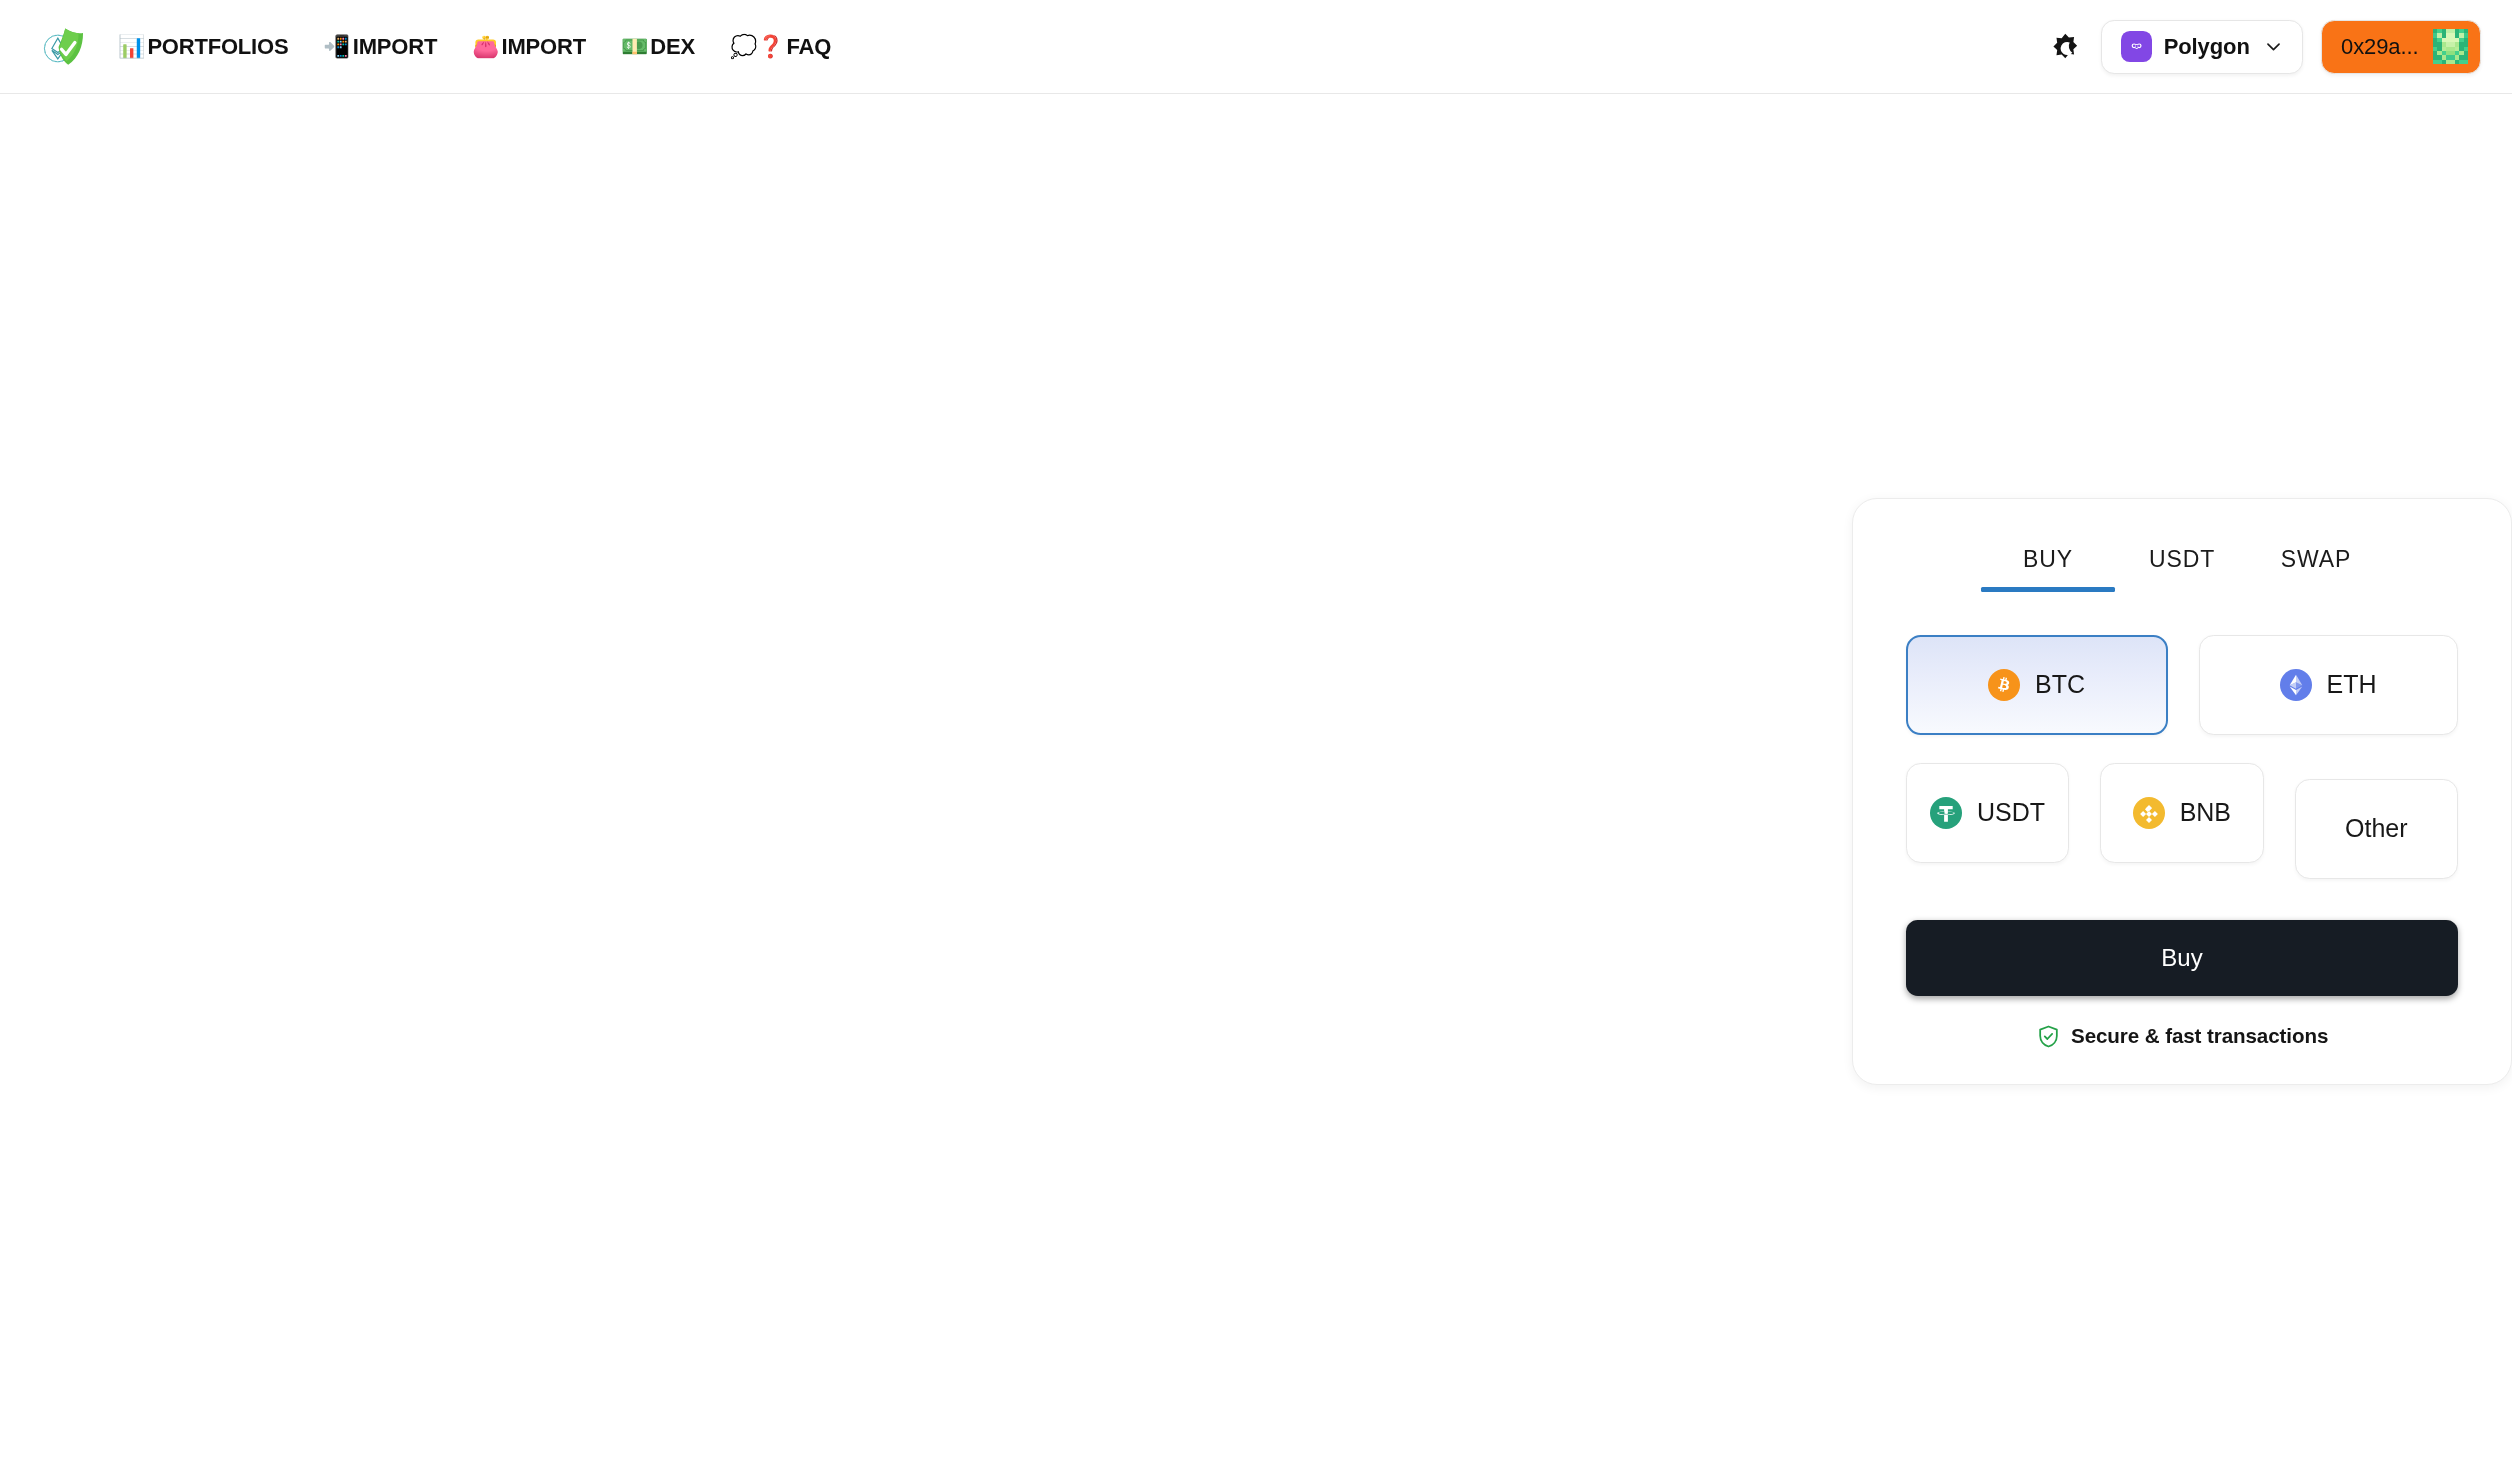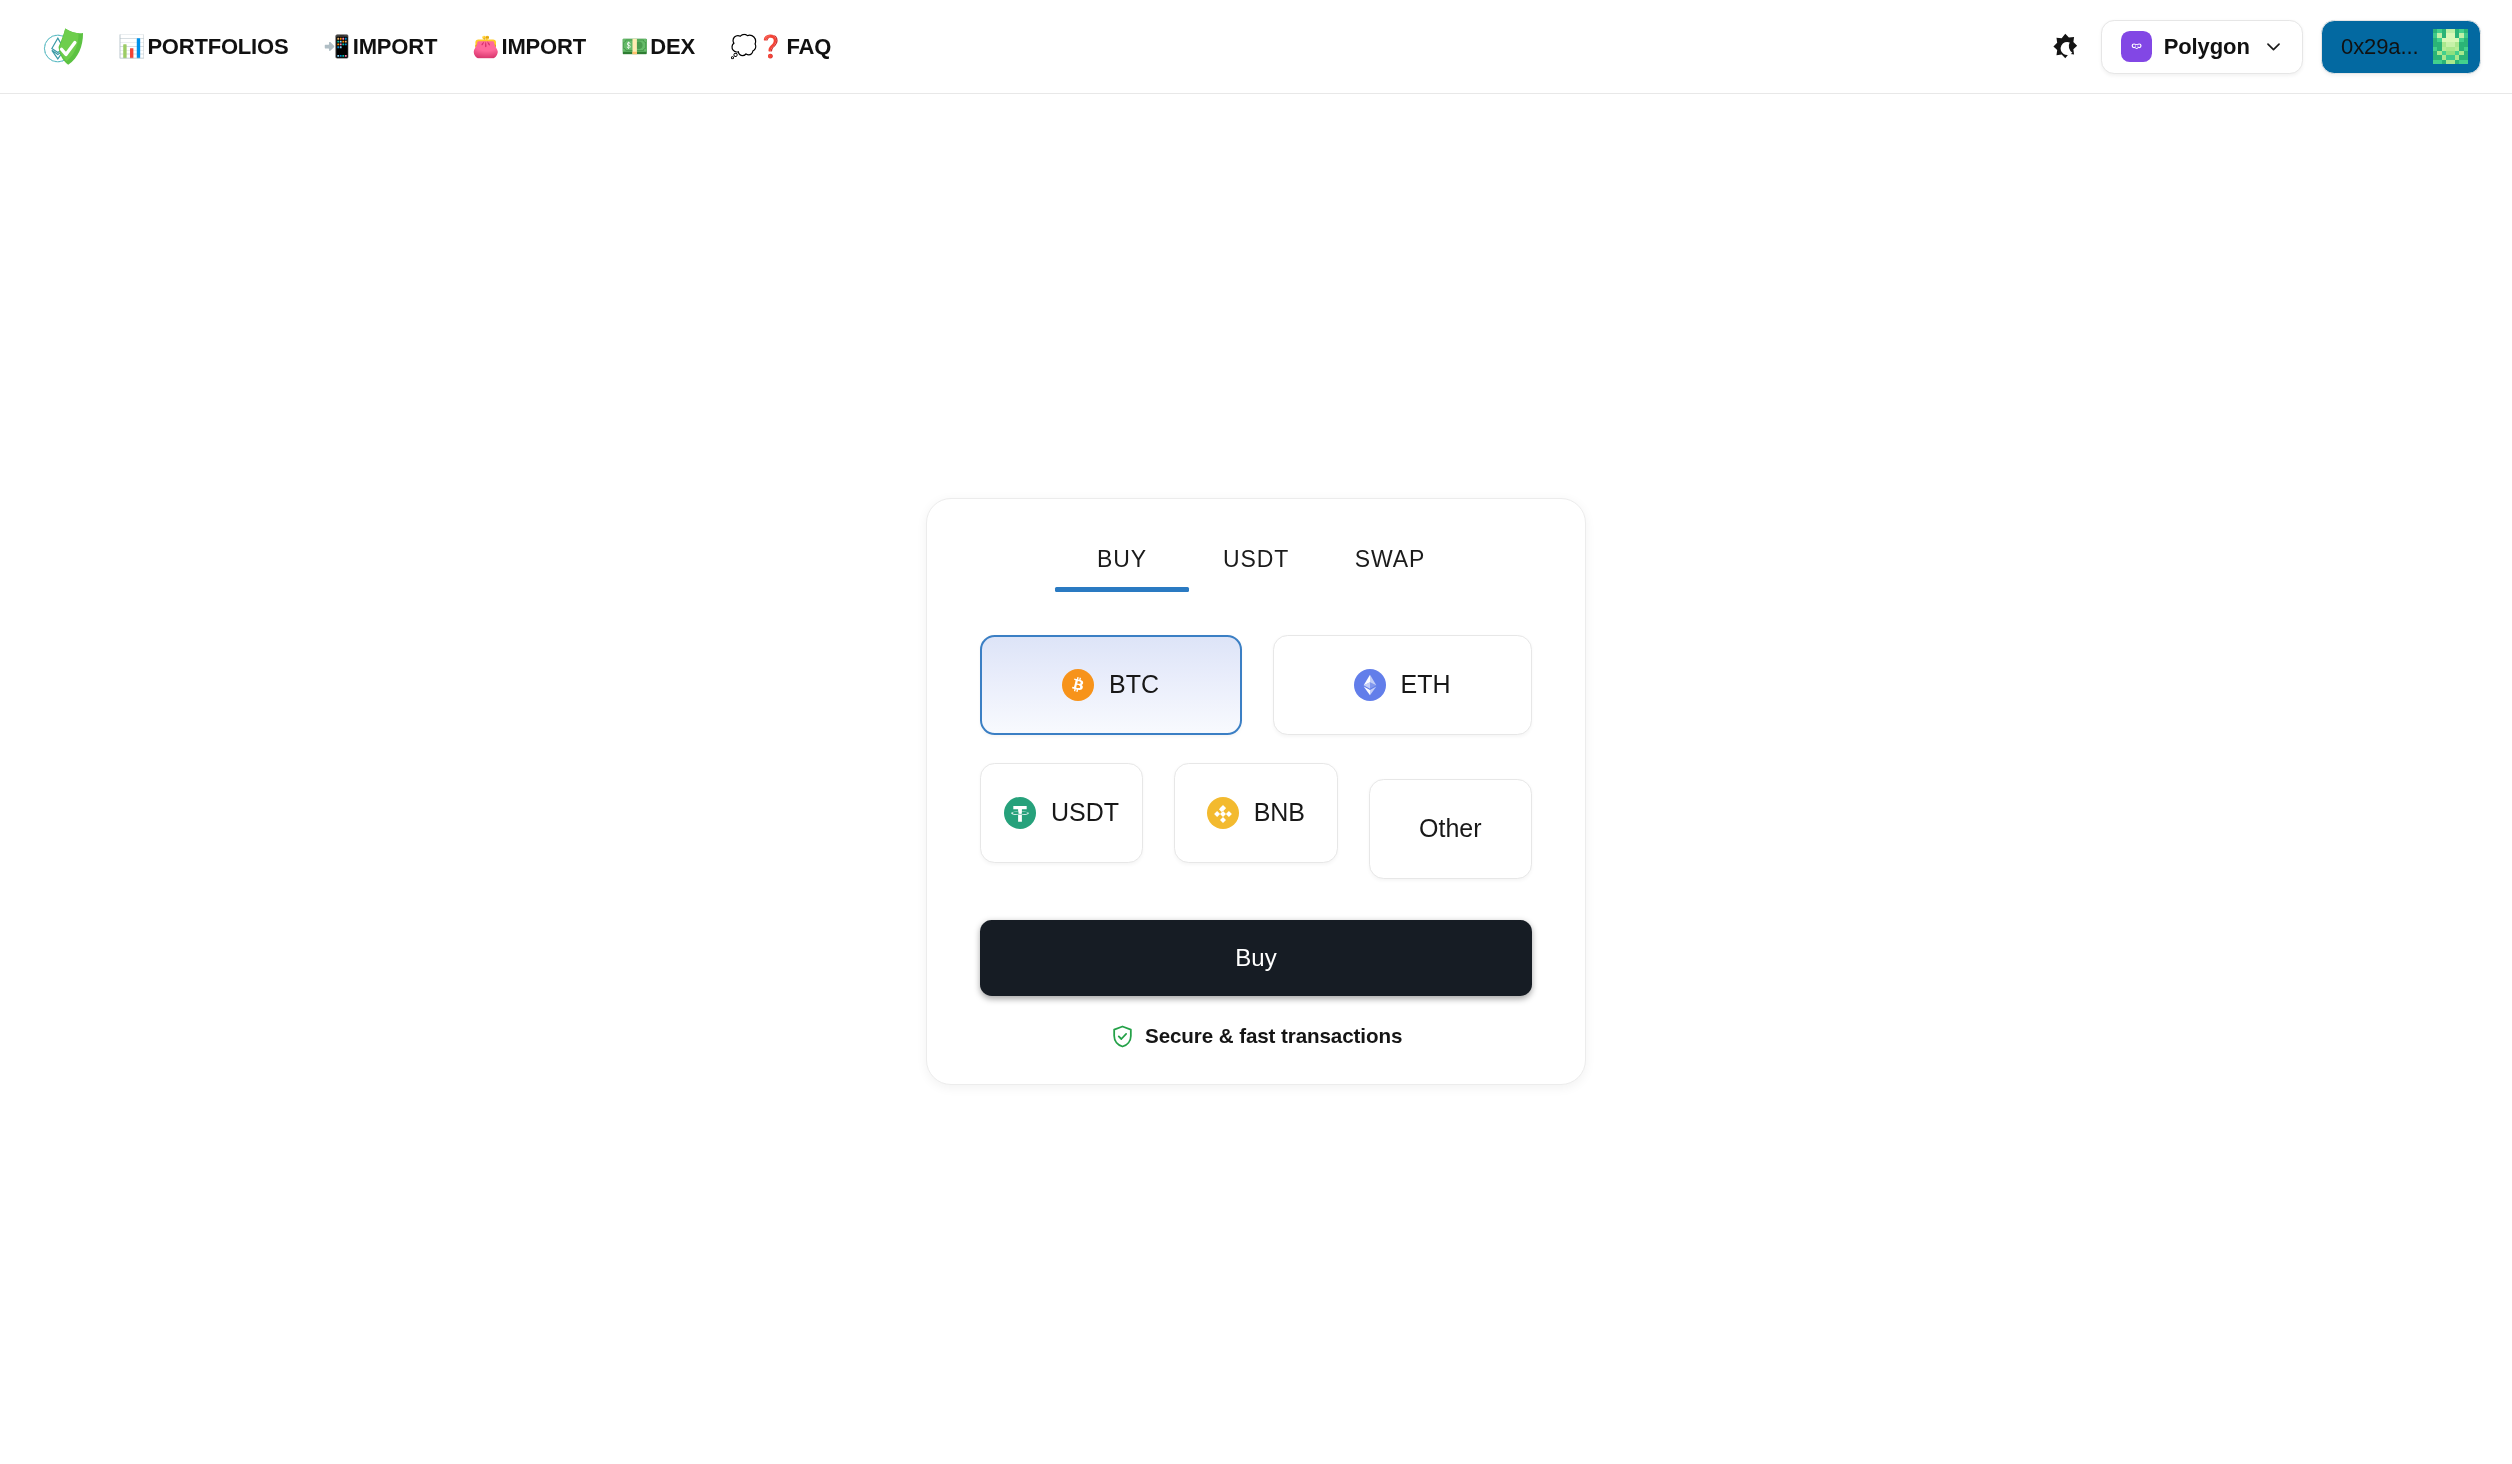--- a/index.html
+++ b/index.html
@@ -102,21 +102,21 @@
   .chevron { display: inline-flex; margin-left: 2.9px; }
 
   .addr-chip {
     display: flex;
     align-items: center;
     gap: 14.7px;
     height: 54px;
     padding: 0 11.8px 0 19px;
     border: 1.5px solid #e6e6e6;
     border-radius: 13.2px;
-    background: #0369a1;
+    background: #f97316;
     box-shadow: 0 1.5px 3.7px rgba(0,0,0,0.05);
     cursor: pointer;
   }
   .addr-text {
     font-size: 22px;
     color: #111;
     font-weight: 400;
     letter-spacing: -0.1px;
   }
   .identicon {
@@ -124,21 +124,21 @@
     flex: 0 0 35px;
     display: block;
   }
 
   
   .main {
     width: 100%;
     height: calc(1465px - 94px);
     display: flex;
     align-items: flex-start;
-    justify-content: center;
+    justify-content: flex-end;
     padding-top: 404px;
   }
 
   .trade-card {
     width: 660px;
     background: #ffffff;
     border: 1.5px solid #ececec;
     border-radius: 25px;
     box-shadow: 0 2.2px 10.3px rgba(0,0,0,0.055);
     padding: 38px 53px 35px 53px;

